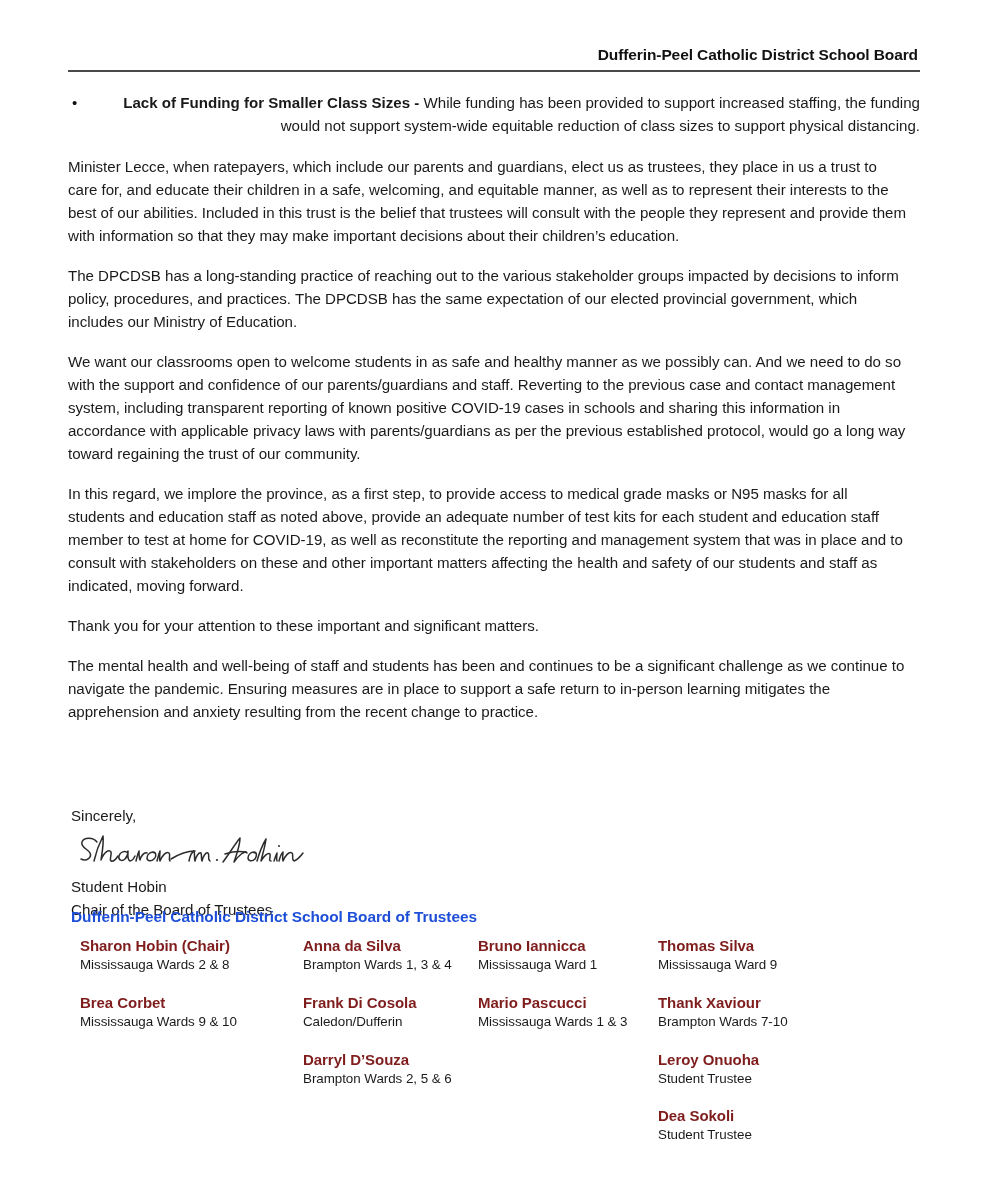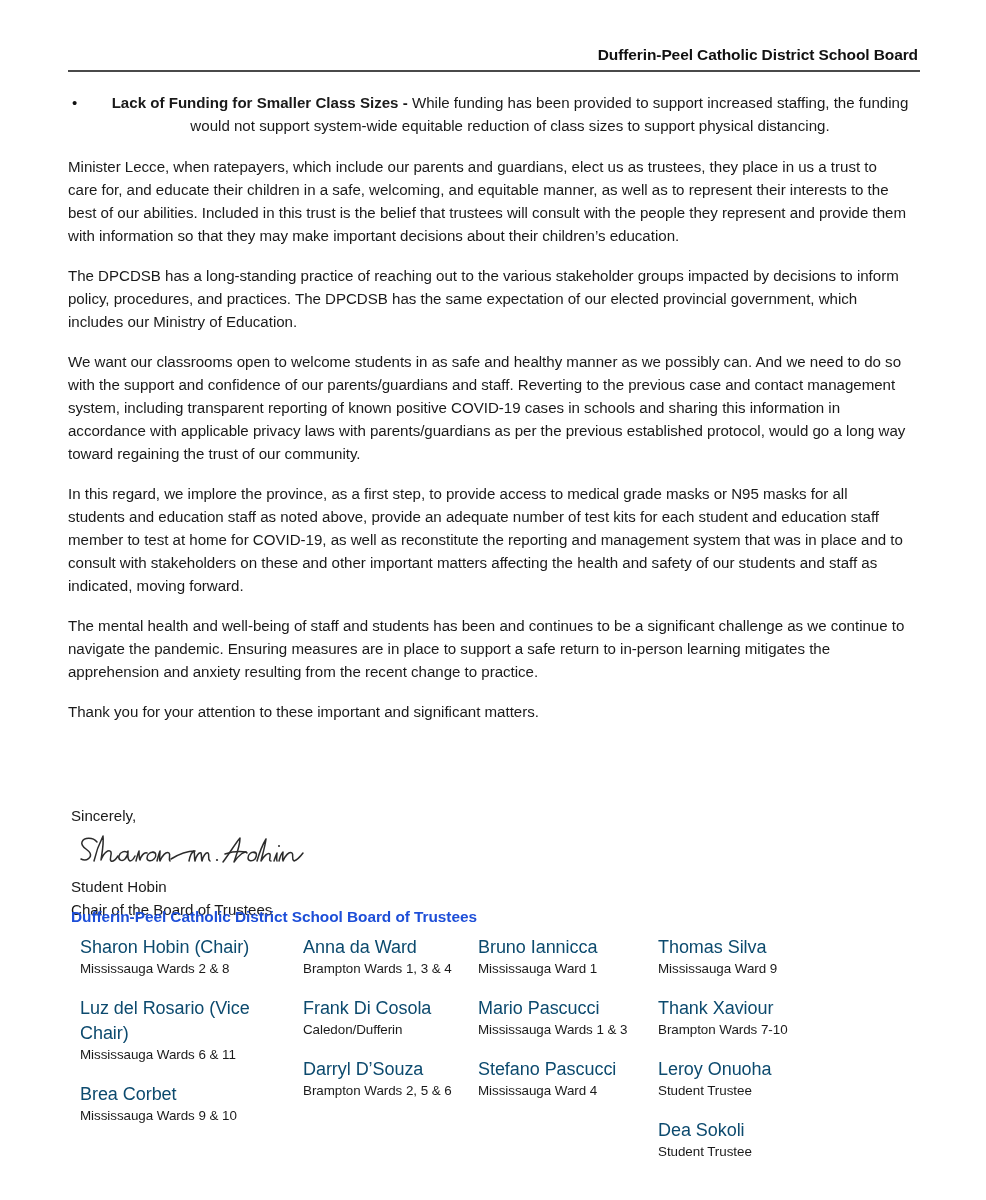--- a/index.html
+++ b/index.html
@@ -68,21 +68,21 @@
     text-align: left;
     padding-left: 4px;
     box-sizing: border-box;
     color: #111;
   }
   .bullet-text {
     flex: 1 1 auto;
     font-size: 15.1px;
     line-height: 1.52;
     color: #1a1a1a;
-    text-align: center;
+    text-align: right;
   }
   .bullet-text b { font-weight: bold; }
 
   p.para {
     font-size: 15.1px;
     line-height: 1.525;
     margin: 0 12px 17px 0;
     color: #1a1a1a;
     text-align: left;
     letter-spacing: -0.02px;
@@ -143,23 +143,23 @@
   }
   .tcol-0 { left: 9px;   width: 215px; }
   .tcol-1 { left: 232px; width: 170px; }
   .tcol-2 { left: 407px; width: 175px; }
   .tcol-3 { left: 587px; width: 200px; }
 
   .trustee {
     margin-bottom: 17px;
   }
   .trustee-name {
-    font-size: 18px;
-    font-weight: normal;
-    color: #0c4a6e;
+    font-size: 15px;
+    font-weight: bold;
+    color: #7f1d1d;
     line-height: 1.4;
     letter-spacing: -0.05px;
   }
   .trustee-ward {
     font-size: 13.4px;
     color: #1a1a1a;
     line-height: 1.4;
     letter-spacing: -0.05px;
   }
 </style>
@@ -179,22 +179,22 @@
       <div class="bullet-marker">•</div>
       <div class="bullet-text">
         <b>Lack of Funding for Smaller Class Sizes -</b><span> While funding has been provided to support increased staffing, the funding would not support system-wide equitable reduction of class sizes to support physical distancing.</span>
       </div>
     </div>
 
     <p class="para">Minister Lecce, when ratepayers, which include our parents and guardians, elect us as trustees, they place in us a trust to care for, and educate their children in a safe, welcoming, and equitable manner, as well as to represent their interests to the best of our abilities. Included in this trust is the belief that trustees will consult with the people they represent and provide them with information so that they may make important decisions about their children’s education.</p>
     <p class="para">The DPCDSB has a long-standing practice of reaching out to the various stakeholder groups impacted by decisions to inform policy, procedures, and practices.  The DPCDSB has the same expectation of our elected provincial government, which includes our Ministry of Education.</p>
     <p class="para">We want our classrooms open to welcome students in as safe and healthy manner as we possibly can. And we need to do so with the support and confidence of our parents/guardians and staff. Reverting to the previous case and contact management system, including transparent reporting of known positive COVID-19 cases in schools and sharing this information in accordance with applicable privacy laws with parents/guardians as per the previous established protocol, would go a long way toward regaining the trust of our community.</p>
     <p class="para">In this regard, we implore the province, as a first step, to provide access to medical grade masks or N95 masks for all students and education staff as noted above, provide an adequate number of test kits for each student and education staff member to test at home for COVID-19,  as well as reconstitute the reporting and management system that was in place and to consult with stakeholders on these and other important matters affecting the health and safety of our students and staff as indicated, moving forward.</p>
+    <p class="para">Thank you for your attention to these important and significant matters.</p>
     <p class="para">The mental health and well-being of staff and students has been and continues to be a significant challenge as we continue to navigate the pandemic.  Ensuring measures are in place to support a safe return to in-person learning mitigates the apprehension and anxiety resulting from the recent change to practice.</p>
-    <p class="para">Thank you for your attention to these important and significant matters.</p>
   </div>
 
   <div class="closing">
     <div class="closing-line">Sincerely,</div>
 
     <div class="signature-wrap">
       <svg class="signature-svg" width="250" height="42" viewBox="0 0 250 42" xmlns="http://www.w3.org/2000/svg" aria-hidden="true">
         <g fill="none" stroke="#2b2b2b" stroke-width="1.5" stroke-linecap="round" stroke-linejoin="round">
 
           <path d="M26 12 C22 7, 13 7, 11 12 C9 17, 17 19, 19 23 C21 27, 16 32, 10 29"></path>
@@ -238,32 +238,28 @@
     <div class="trustees-heading">Dufferin-Peel Catholic District School Board of Trustees</div>
 
     <div class="trustee-grid">
 
       <div class="tcol tcol-0">
         <div class="trustee">
           <div class="trustee-name">Sharon Hobin (Chair)</div>
           <div class="trustee-ward">Mississauga Wards 2 &amp; 8</div>
         </div>
         <div class="trustee">
-          <div class="trustee-name">Luz del Rosario (Vice Chair)</div>
-          <div class="trustee-ward">Mississauga Wards 6 &amp; 11</div>
-        </div>
-        <div class="trustee">
           <div class="trustee-name">Brea Corbet</div>
           <div class="trustee-ward">Mississauga Wards 9 &amp; 10</div>
         </div>
       </div>
 
       <div class="tcol tcol-1">
         <div class="trustee">
-          <div class="trustee-name">Anna da Ward</div>
+          <div class="trustee-name">Anna da Silva</div>
           <div class="trustee-ward">Brampton Wards 1, 3 &amp; 4</div>
         </div>
         <div class="trustee">
           <div class="trustee-name">Frank Di Cosola</div>
           <div class="trustee-ward">Caledon/Dufferin</div>
         </div>
         <div class="trustee">
           <div class="trustee-name">Darryl D’Souza</div>
           <div class="trustee-ward">Brampton Wards 2, 5 &amp; 6</div>
         </div>
@@ -271,24 +267,20 @@
 
       <div class="tcol tcol-2">
         <div class="trustee">
           <div class="trustee-name">Bruno Iannicca</div>
           <div class="trustee-ward">Mississauga Ward 1</div>
         </div>
         <div class="trustee">
           <div class="trustee-name">Mario Pascucci</div>
           <div class="trustee-ward">Mississauga Wards 1 &amp; 3</div>
         </div>
-        <div class="trustee">
-          <div class="trustee-name">Stefano Pascucci</div>
-          <div class="trustee-ward">Mississauga Ward 4</div>
-        </div>
       </div>
 
       <div class="tcol tcol-3">
         <div class="trustee">
           <div class="trustee-name">Thomas Silva</div>
           <div class="trustee-ward">Mississauga Ward 9</div>
         </div>
         <div class="trustee">
           <div class="trustee-name">Thank Xaviour</div>
           <div class="trustee-ward">Brampton Wards 7-10</div>

